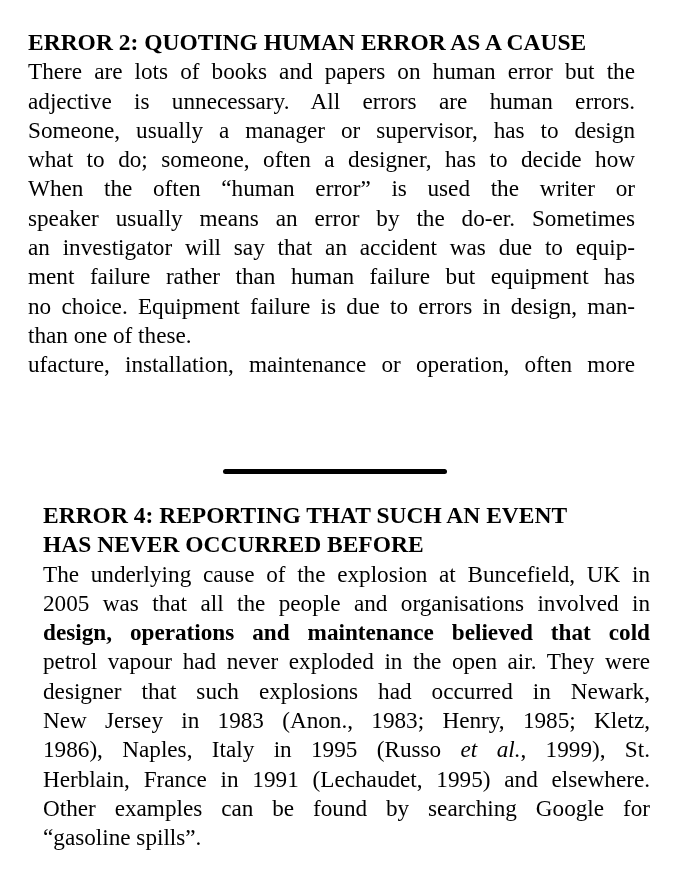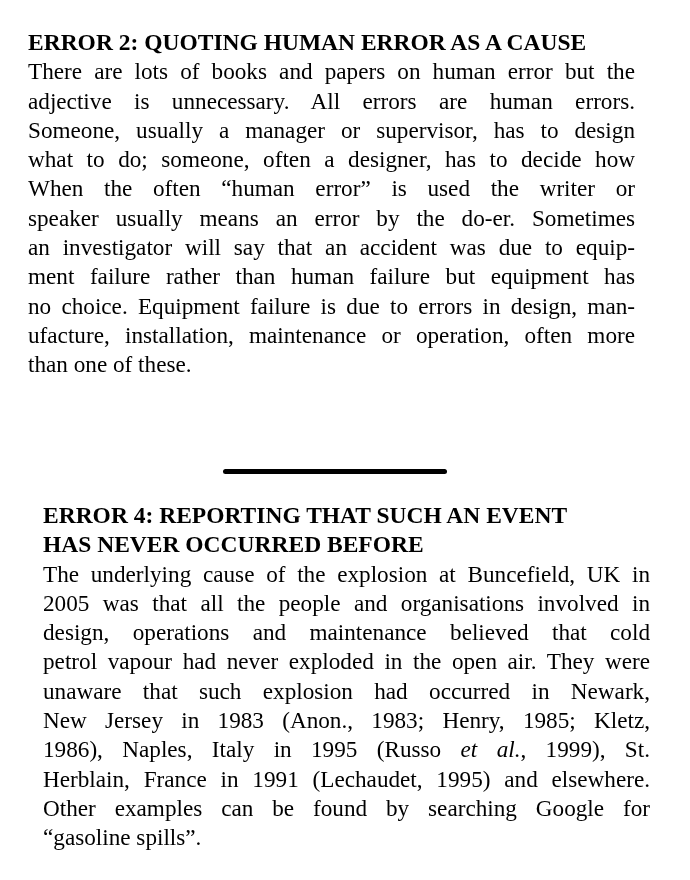--- a/index.html
+++ b/index.html
@@ -80,35 +80,35 @@
   <div class="heading">ERROR 2: QUOTING HUMAN ERROR AS A CAUSE</div>
   <div class="line" style="white-space: normal;">There are lots of books and papers on human error but the</div>
   <div class="line" style="white-space: normal;">adjective is unnecessary. All errors are human errors.</div>
   <div class="line" style="white-space: normal;">Someone, usually a manager or supervisor, has to design</div>
   <div class="line" style="white-space: normal;">what to do; someone, often a designer, has to decide how</div>
   <div class="line" style="white-space: normal;">When the often “human error” is used the writer or</div>
   <div class="line" style="white-space: normal;">speaker usually means an error by the do-er. Sometimes</div>
   <div class="line" style="white-space: normal;">an investigator will say that an accident was due to equip-</div>
   <div class="line" style="white-space: normal;">ment failure rather than human failure but equipment has</div>
   <div class="line" style="white-space: normal;">no choice. Equipment failure is due to errors in design, man-</div>
+  <div class="line last" style="white-space: normal;">than one of these.</div>
   <div class="line" style="white-space: normal;">ufacture, installation, maintenance or operation, often more</div>
-  <div class="line last" style="white-space: normal;">than one of these.</div>
   <div class="cutoff">
     <div class="cutoff-inner">a  r  e  a  d  e  r  i  n  1  9  8  8  i  s  o  n  l  y  c  h  a  r  g  e  d  w  i</div>
   </div>
 </div>
 
 <div id="divider"></div>
 
 <div class="section" id="sec-bottom">
   <div class="heading">ERROR 4: REPORTING THAT SUCH AN EVENT</div>
   <div class="heading">HAS NEVER OCCURRED BEFORE</div>
   <div class="line" style="white-space: normal;">The underlying cause of the explosion at Buncefield, UK in</div>
   <div class="line" style="white-space: normal;">2005 was that all the people and organisations involved in</div>
-  <div class="line" style="white-space: normal;">design, operations and maintenance believed that cold</div>
+  <div class="line" style="white-space: normal; font-weight: bold;">design, operations and maintenance believed that cold</div>
   <div class="line" style="white-space: normal;">petrol vapour had never exploded in the open air. They were</div>
-  <div class="line" style="white-space: normal;">unaware that such explosion had occurred in Newark,</div>
+  <div class="line" style="white-space: normal;">designer that such explosions had occurred in Newark,</div>
   <div class="line" style="white-space: normal;">New Jersey in 1983 (Anon., 1983; Henry, 1985; Kletz,</div>
   <div class="line" style="white-space: normal;"><span>1986), Naples, Italy in 1995 (Russo</span> <em>et al.</em><span>, 1999), St.</span></div>
   <div class="line" style="white-space: normal;">Herblain, France in 1991 (Lechaudet, 1995) and elsewhere.</div>
   <div class="line" style="white-space: normal;">Other examples can be found by searching Google for</div>
   <div class="line last" style="white-space: normal;">“gasoline spills”.</div>
 </div>
 
 </body></html>

